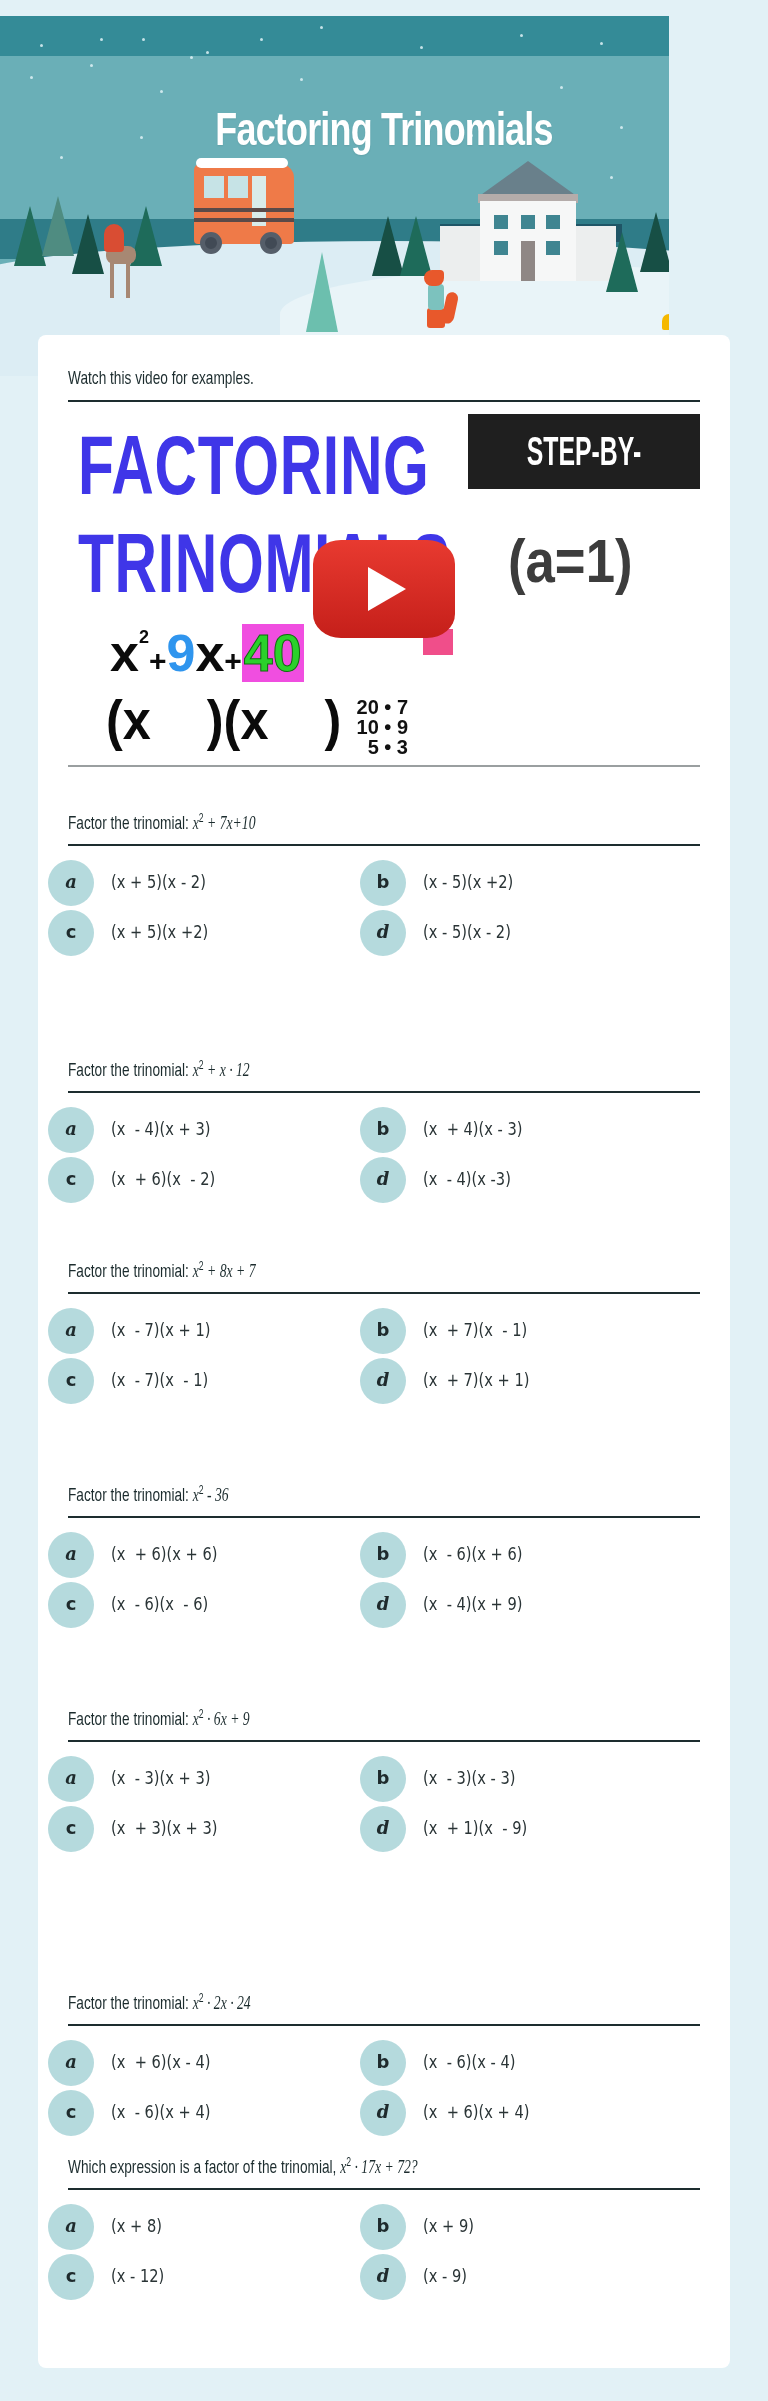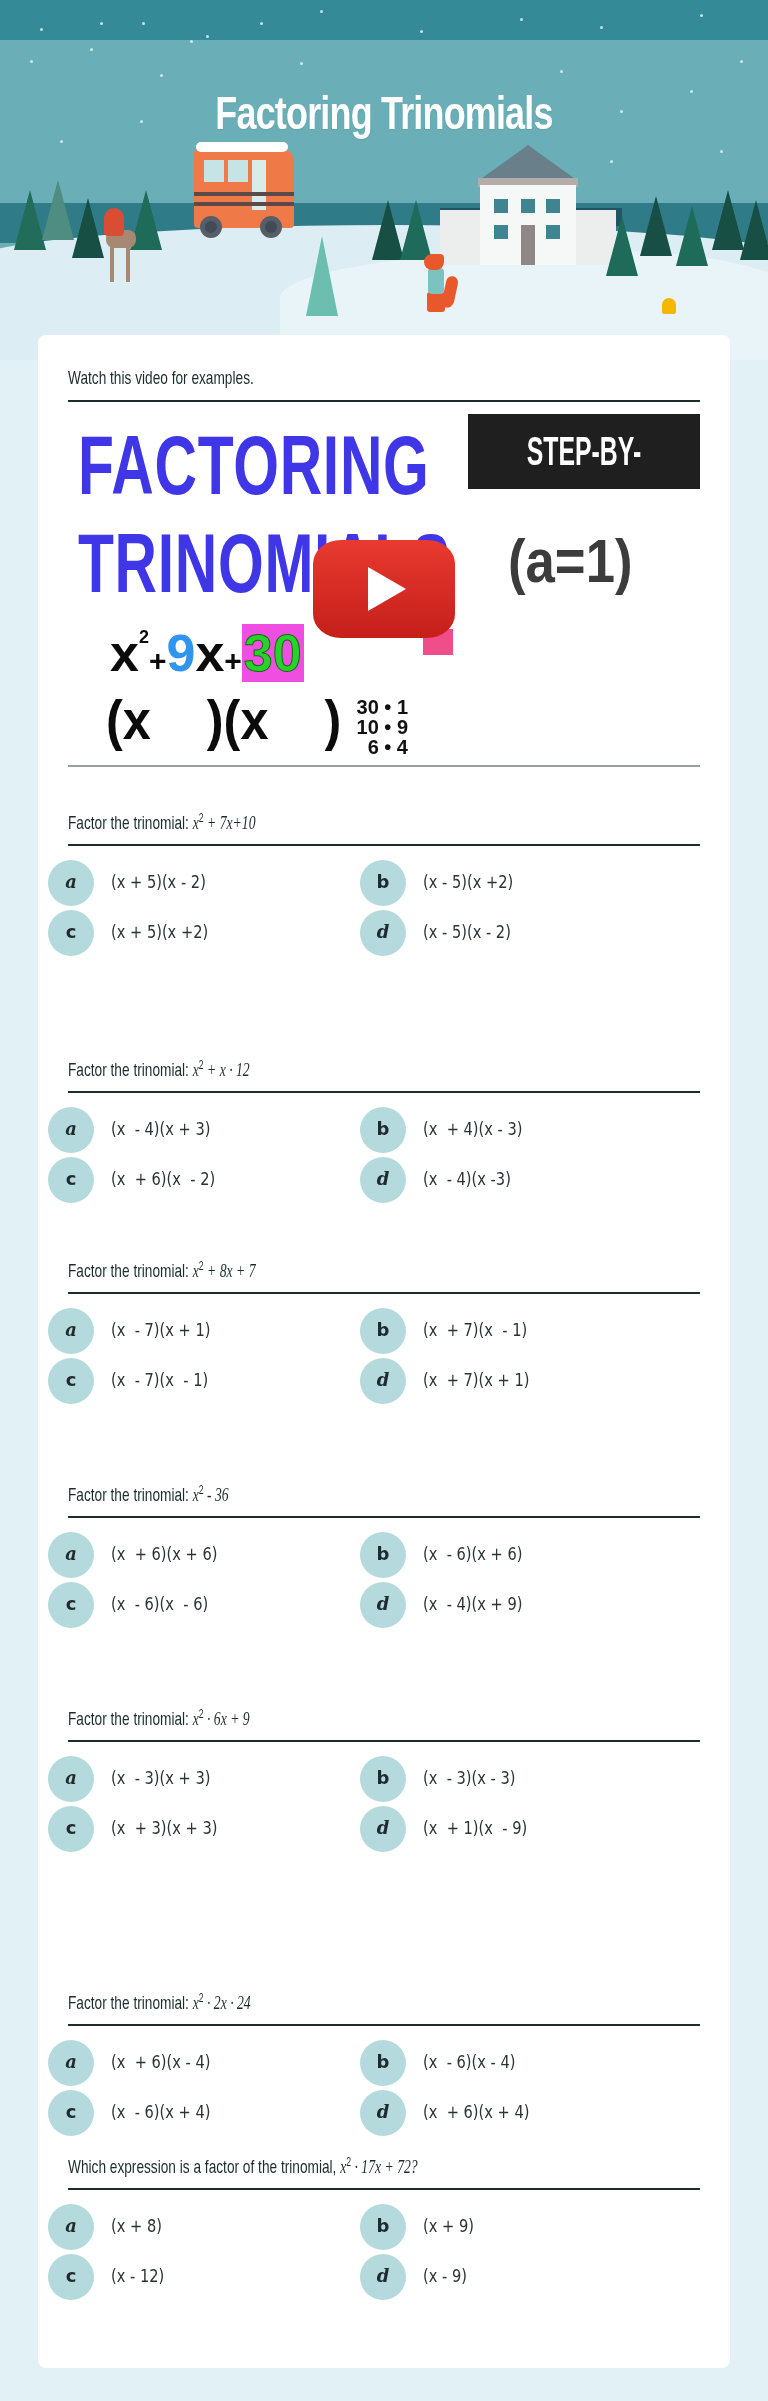--- a/index.html
+++ b/index.html
@@ -6,21 +6,21 @@
   html, body { width: 768px; }
   body {
     background: #e2f1f6;
     font-family: "Liberation Sans", sans-serif;
     position: relative;
     height: 2401px;
     overflow: hidden;
   }
   
   .header {
-    position: absolute; left: 0; top: 0; width: 768px; height: 360px;
+    position: absolute; left: 0; top: 16px; width: 669px; height: 360px;
     overflow: hidden;
     background: linear-gradient(#6aafb7 0, #6aafb7 100%);
     padding-left: 12px;
   }
   .header .band-top { position: absolute; left: 0; top: 0; width: 768px; height: 40px; background: #348b97; }
   .header .sea { position: absolute; left: 0; top: 203px; width: 768px; height: 40px; background: #2f7c88; }
   .header .snow-ground {
     position: absolute; left: -40px; top: 225px; width: 860px; height: 200px;
     background: #dcedf4; border-radius: 50% 50% 0 0 / 20% 20% 0 0;
   }
@@ -215,27 +215,27 @@
   <div class="intro condensed">Watch this video for examples.</div>
   <div class="rule" style="top:65px"></div>
 
   <div class="video">
     <div class="v-fact">FACTORING</div>
     <div class="v-tri">TRINOMIALS</div>
     <div class="v-step"><span>STEP-BY-STEP</span></div>
     <div class="v-a1">(a=1)</div>
     <div class="v-bubble"></div>
     <div class="v-eq">
-      <span>x</span><span class="sup">2</span><span class="small">+</span><span class="blue">9</span><span>x</span><span class="small">+</span><span class="pink">30</span>
+      <span>x</span><span class="sup">2</span><span class="small">+</span><span class="blue">9</span><span>x</span><span class="small">+</span><span class="pink">40</span>
     </div>
     <div class="v-paren">(x    )(x    )</div>
     <div class="v-pairs">
-      <div>30 • 1</div>
+      <div>20 • 7</div>
       <div>10 • 9</div>
-      <div>6 • 4</div>
+      <div>5 • 3</div>
     </div>
     <div class="yt-button">
       <div class="play"></div>
     </div>
   </div>
 
   <div class="rule gray" style="top:430px"></div>
 
   <div class="question" style="top:476px">
     <div class="q-title condensed">

